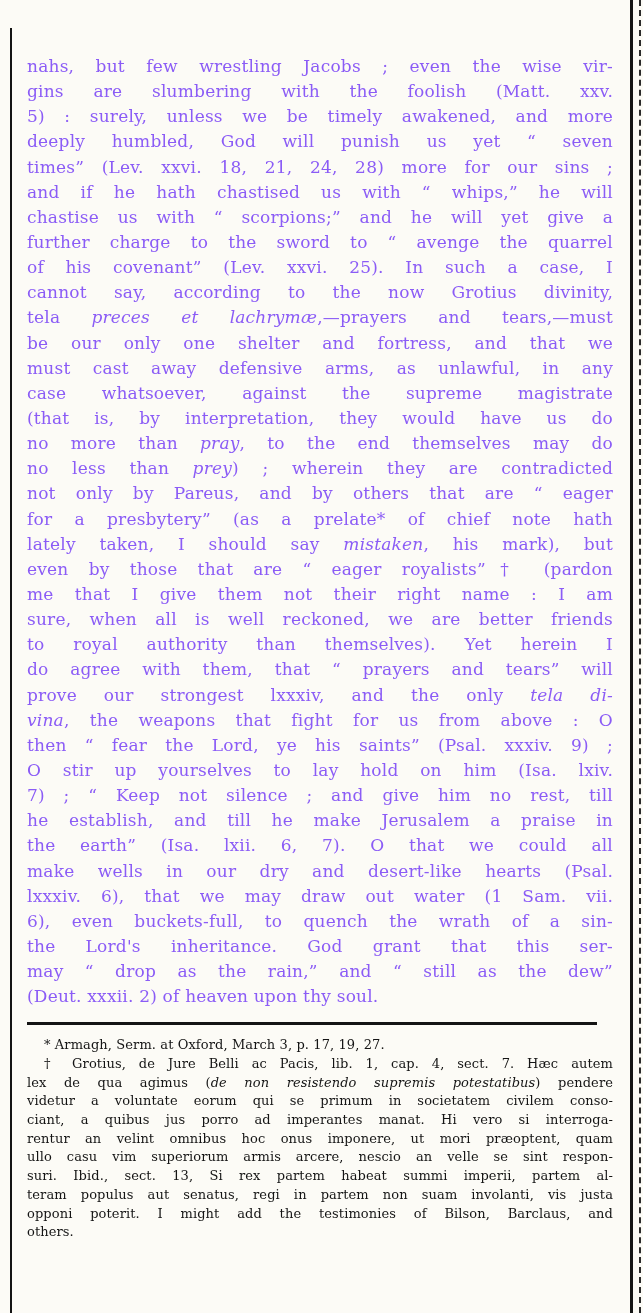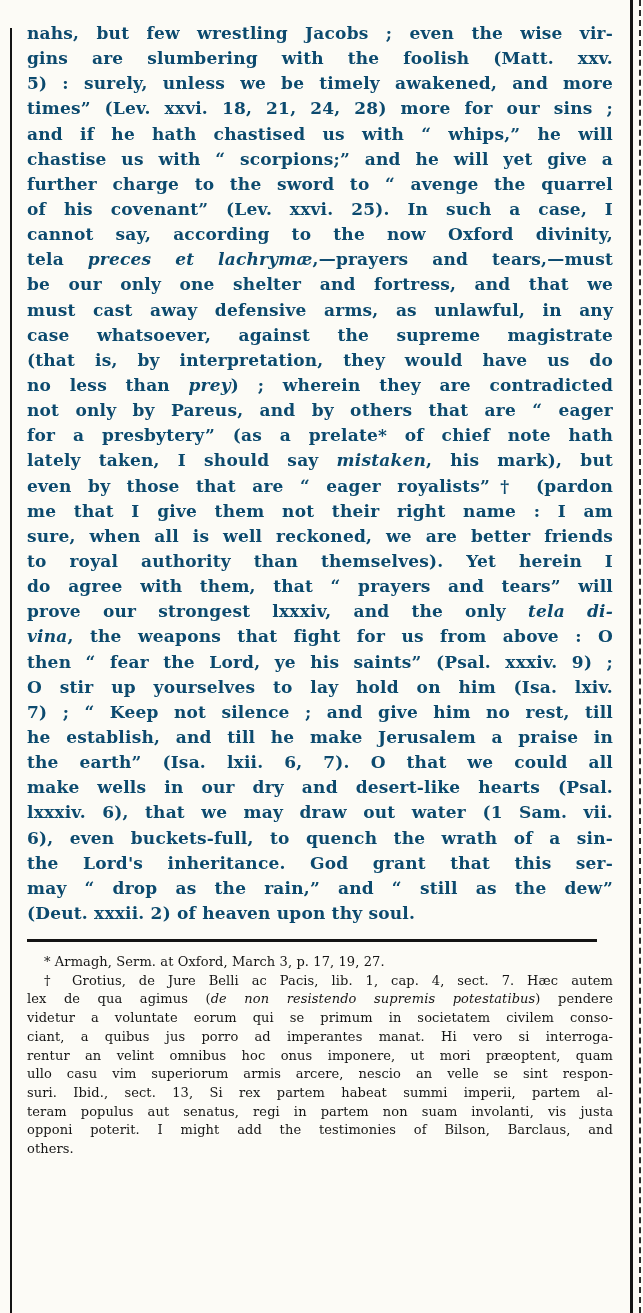--- a/index.html
+++ b/index.html
@@ -45,23 +45,24 @@
   }
   .text-col {
     position: absolute;
     left: 27px;
     top: 21px;
     width: 586px;
   }
   .main-text {
     font-size: 17px;
     line-height: 25.15px;
-    font-weight: 700;
+    font-weight: 400;
     letter-spacing: 0.2px;
-    color: #0c4a6e;
+    color: #8b5cf6;
+    margin-top: 33px;
   }
   .tline {
     text-align: justify;
     text-align-last: justify;
     white-space: normal;
     height: 25.15px;
     overflow: visible;
   }
   .lastline {
     text-align-last: left;
@@ -96,31 +97,33 @@
 <div class="page">
   <div class="rule-left"></div>
   <div class="rule-right-solid"></div>
   <div class="rule-right-dashed"></div>
 
   <div class="text-col">
     <div class="main-text" id="main-text">
         <div class="tline"><span>nahs, but few wrestling Jacobs ; even the wise vir-</span></div>
         <div class="tline"><span>gins are slumbering with the foolish (Matt. xxv.</span></div>
         <div class="tline"><span>5) : surely, unless we be timely awakened, and more</span></div>
+        <div class="tline"><span>deeply humbled, God will punish us yet “ seven</span></div>
         <div class="tline"><span>times” (Lev. xxvi. 18, 21, 24, 28) more for our sins ;</span></div>
         <div class="tline"><span>and if he hath chastised us with “ whips,” he will</span></div>
         <div class="tline"><span>chastise us with “ scorpions;” and he will yet give a</span></div>
         <div class="tline"><span>further charge to the sword to “ avenge the quarrel</span></div>
         <div class="tline"><span>of his covenant” (Lev. xxvi. 25).  In such a case, I</span></div>
-        <div class="tline"><span>cannot say, according to the now Oxford divinity,</span></div>
+        <div class="tline"><span>cannot say, according to the now Grotius divinity,</span></div>
         <div class="tline"><span>tela </span><span class="it">preces et lachrymæ</span><span>,—prayers and tears,—must</span></div>
         <div class="tline"><span>be our only one shelter and fortress, and that we</span></div>
         <div class="tline"><span>must cast away defensive arms, as unlawful, in any</span></div>
         <div class="tline"><span>case whatsoever, against the supreme magistrate</span></div>
         <div class="tline"><span>(that is, by interpretation, they would have us do</span></div>
+        <div class="tline"><span>no more than </span><span class="it">pray</span><span>, to the end themselves may do</span></div>
         <div class="tline"><span>no less than </span><span class="it">prey</span><span>) ; wherein they are contradicted</span></div>
         <div class="tline"><span>not only by Pareus, and by others that are “ eager</span></div>
         <div class="tline"><span>for a presbytery” (as a prelate* of chief note hath</span></div>
         <div class="tline"><span>lately taken, I should say </span><span class="it">mistaken</span><span>, his mark), but</span></div>
         <div class="tline"><span>even by those that are “ eager royalists”† (pardon</span></div>
         <div class="tline"><span>me that I give them not their right name : I am</span></div>
         <div class="tline"><span>sure, when all is well reckoned, we are better friends</span></div>
         <div class="tline"><span>to royal authority than themselves).  Yet herein I</span></div>
         <div class="tline"><span>do agree with them, that “ prayers and tears” will</span></div>
         <div class="tline"><span>prove our strongest lxxxiv, and the only </span><span class="it">tela di-</span></div>

